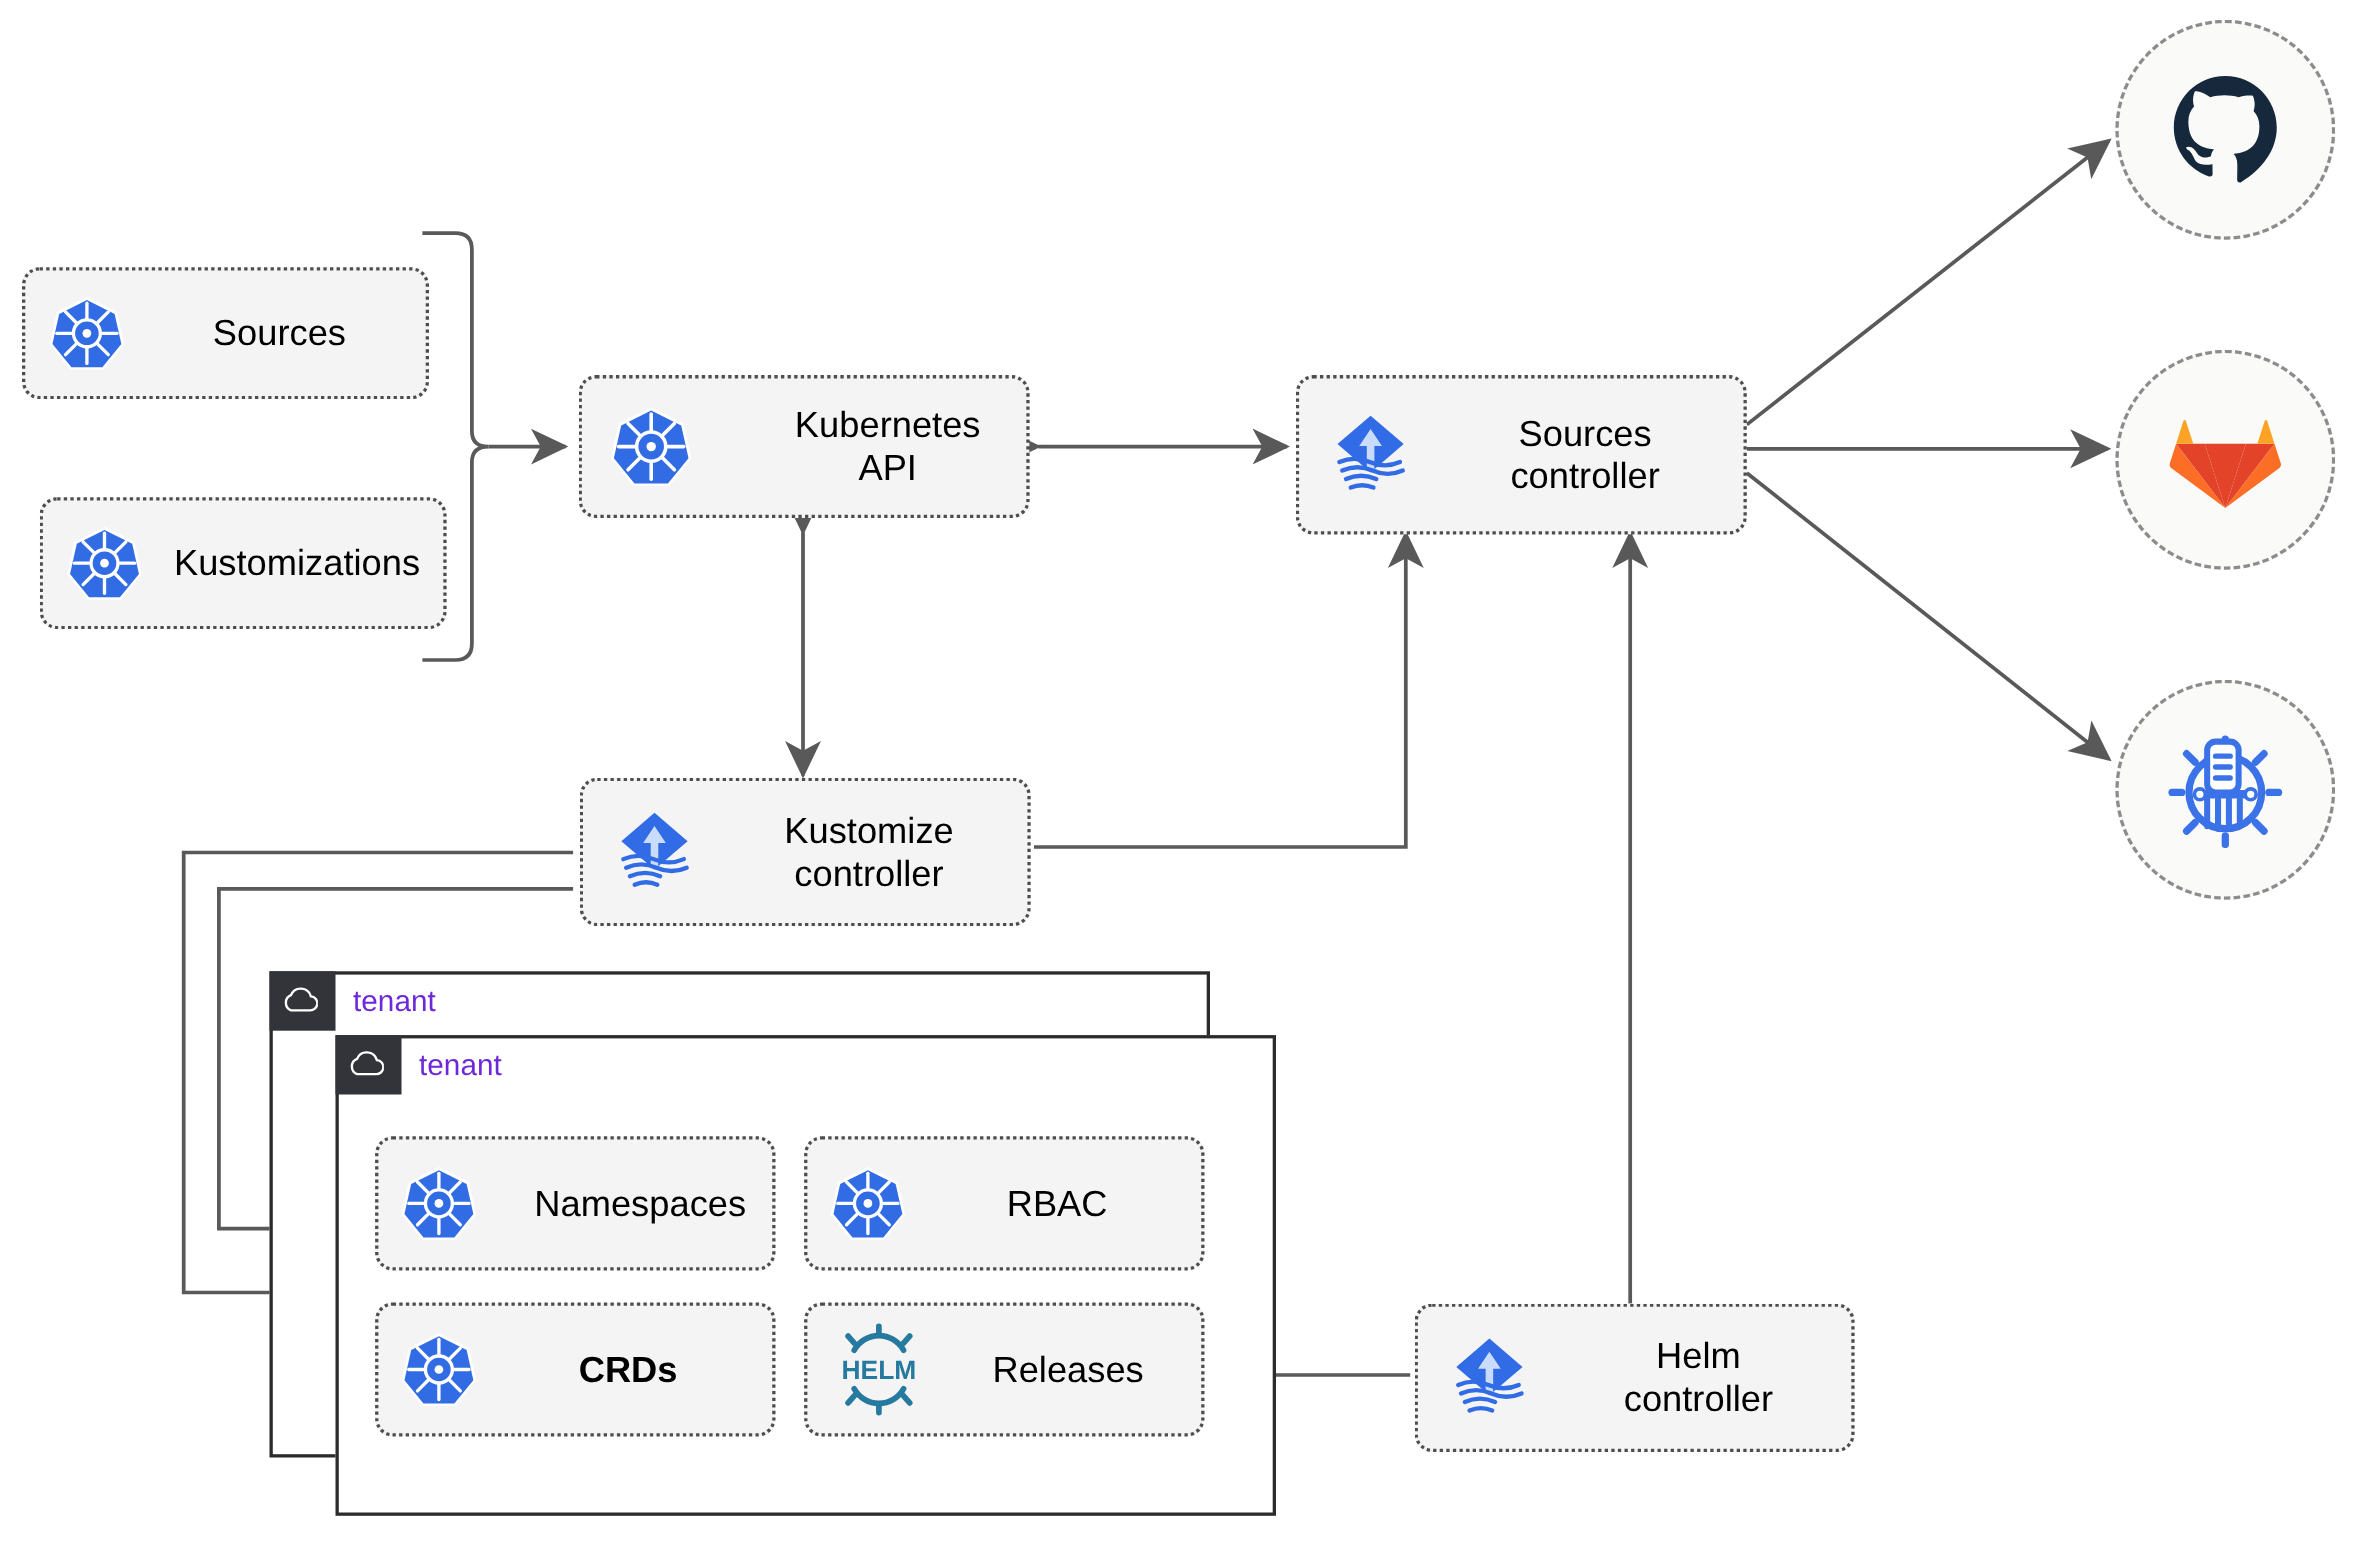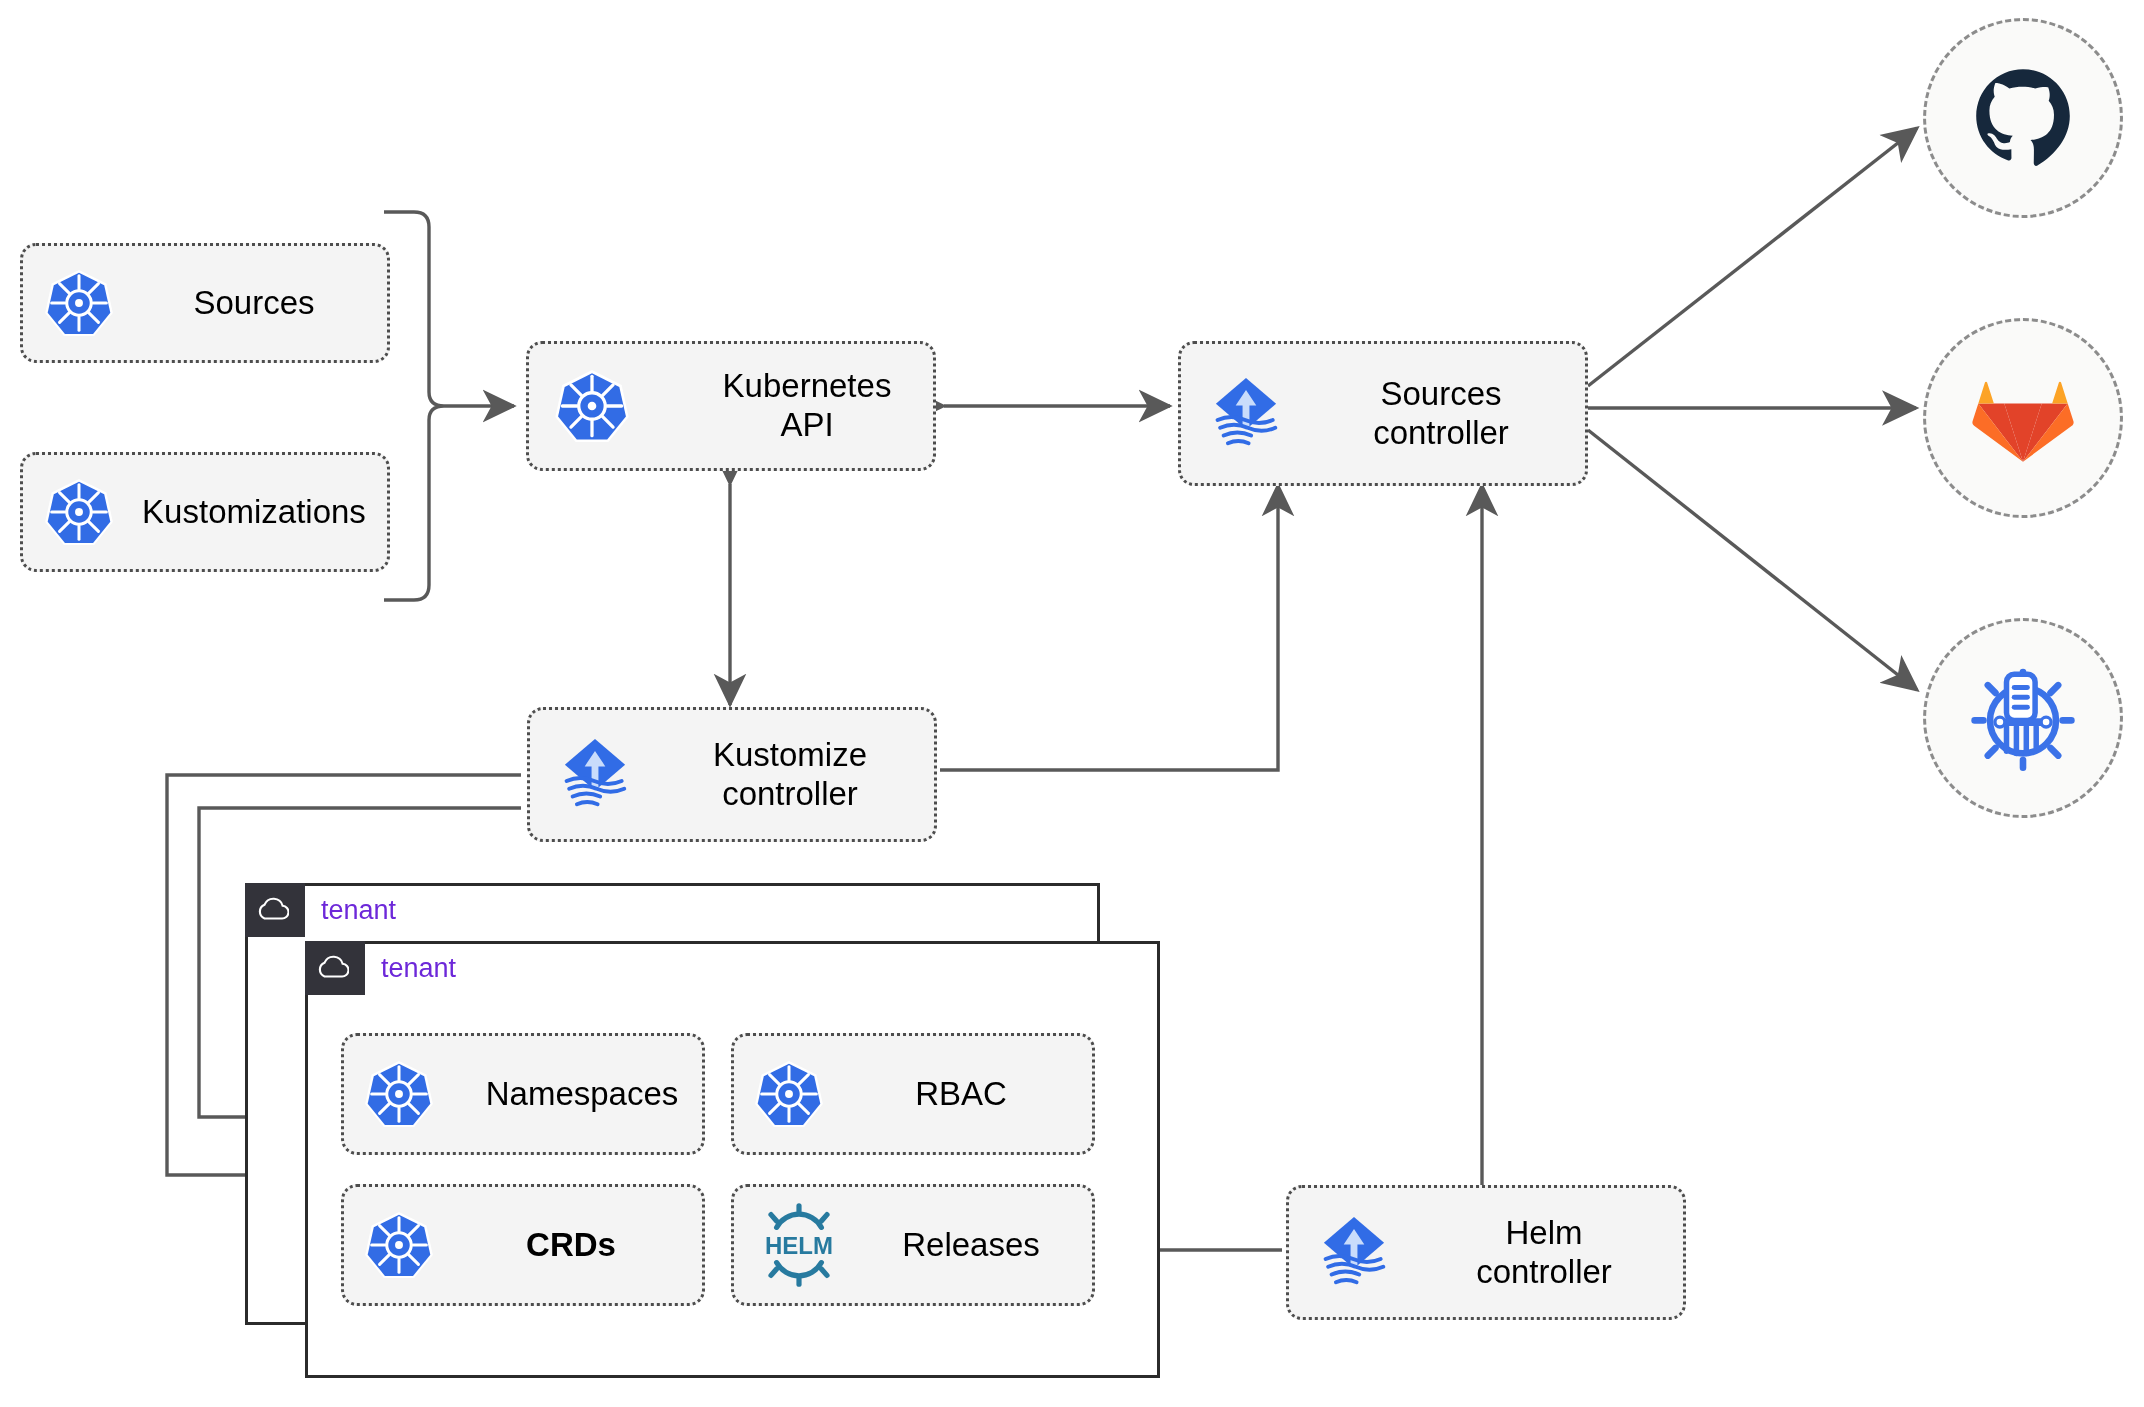--- a/index.html
+++ b/index.html
@@ -136,21 +136,21 @@
             <path d="M63 63 L77 77"></path>
           <path d="M77 23 L63 37"></path>
             <path d="M37 63 L23 77"></path>
         </g>
         <circle cx="50" cy="50" r="5.5" fill="#ffffff"></circle>
       </svg>
     </span>
     <span class="lbl">Sources</span>
   </div>
 
-  <div class="node" style="left:20px; top:452px; width:370px; height:120px;justify-content:center;">
+  <div class="node" style="left:36px; top:452px; width:370px; height:120px;justify-content:center;">
     <span class="ico" style="width:112px;">
       <svg width="72" height="72" viewBox="0 0 100 100">
         <path d="M50 4 L88 23 L97 64 L71 96 L29 96 L3 64 L12 23 Z" fill="#ffffff"></path>
         <path d="M50 8 L85 25.5 L93.5 63.5 L69.5 93 L30.5 93 L6.5 63.5 L15 25.5 Z" fill="#326ce5"></path>
         <g fill="none" stroke="#ffffff" stroke-width="4.2" stroke-linecap="round">
           <circle cx="50" cy="50" r="17"></circle>
           <path d="M50 12 L50 31"></path>
             <path d="M50 69 L50 88"></path>
           <path d="M12 50 L31 50"></path>
             <path d="M69 50 L88 50"></path>

